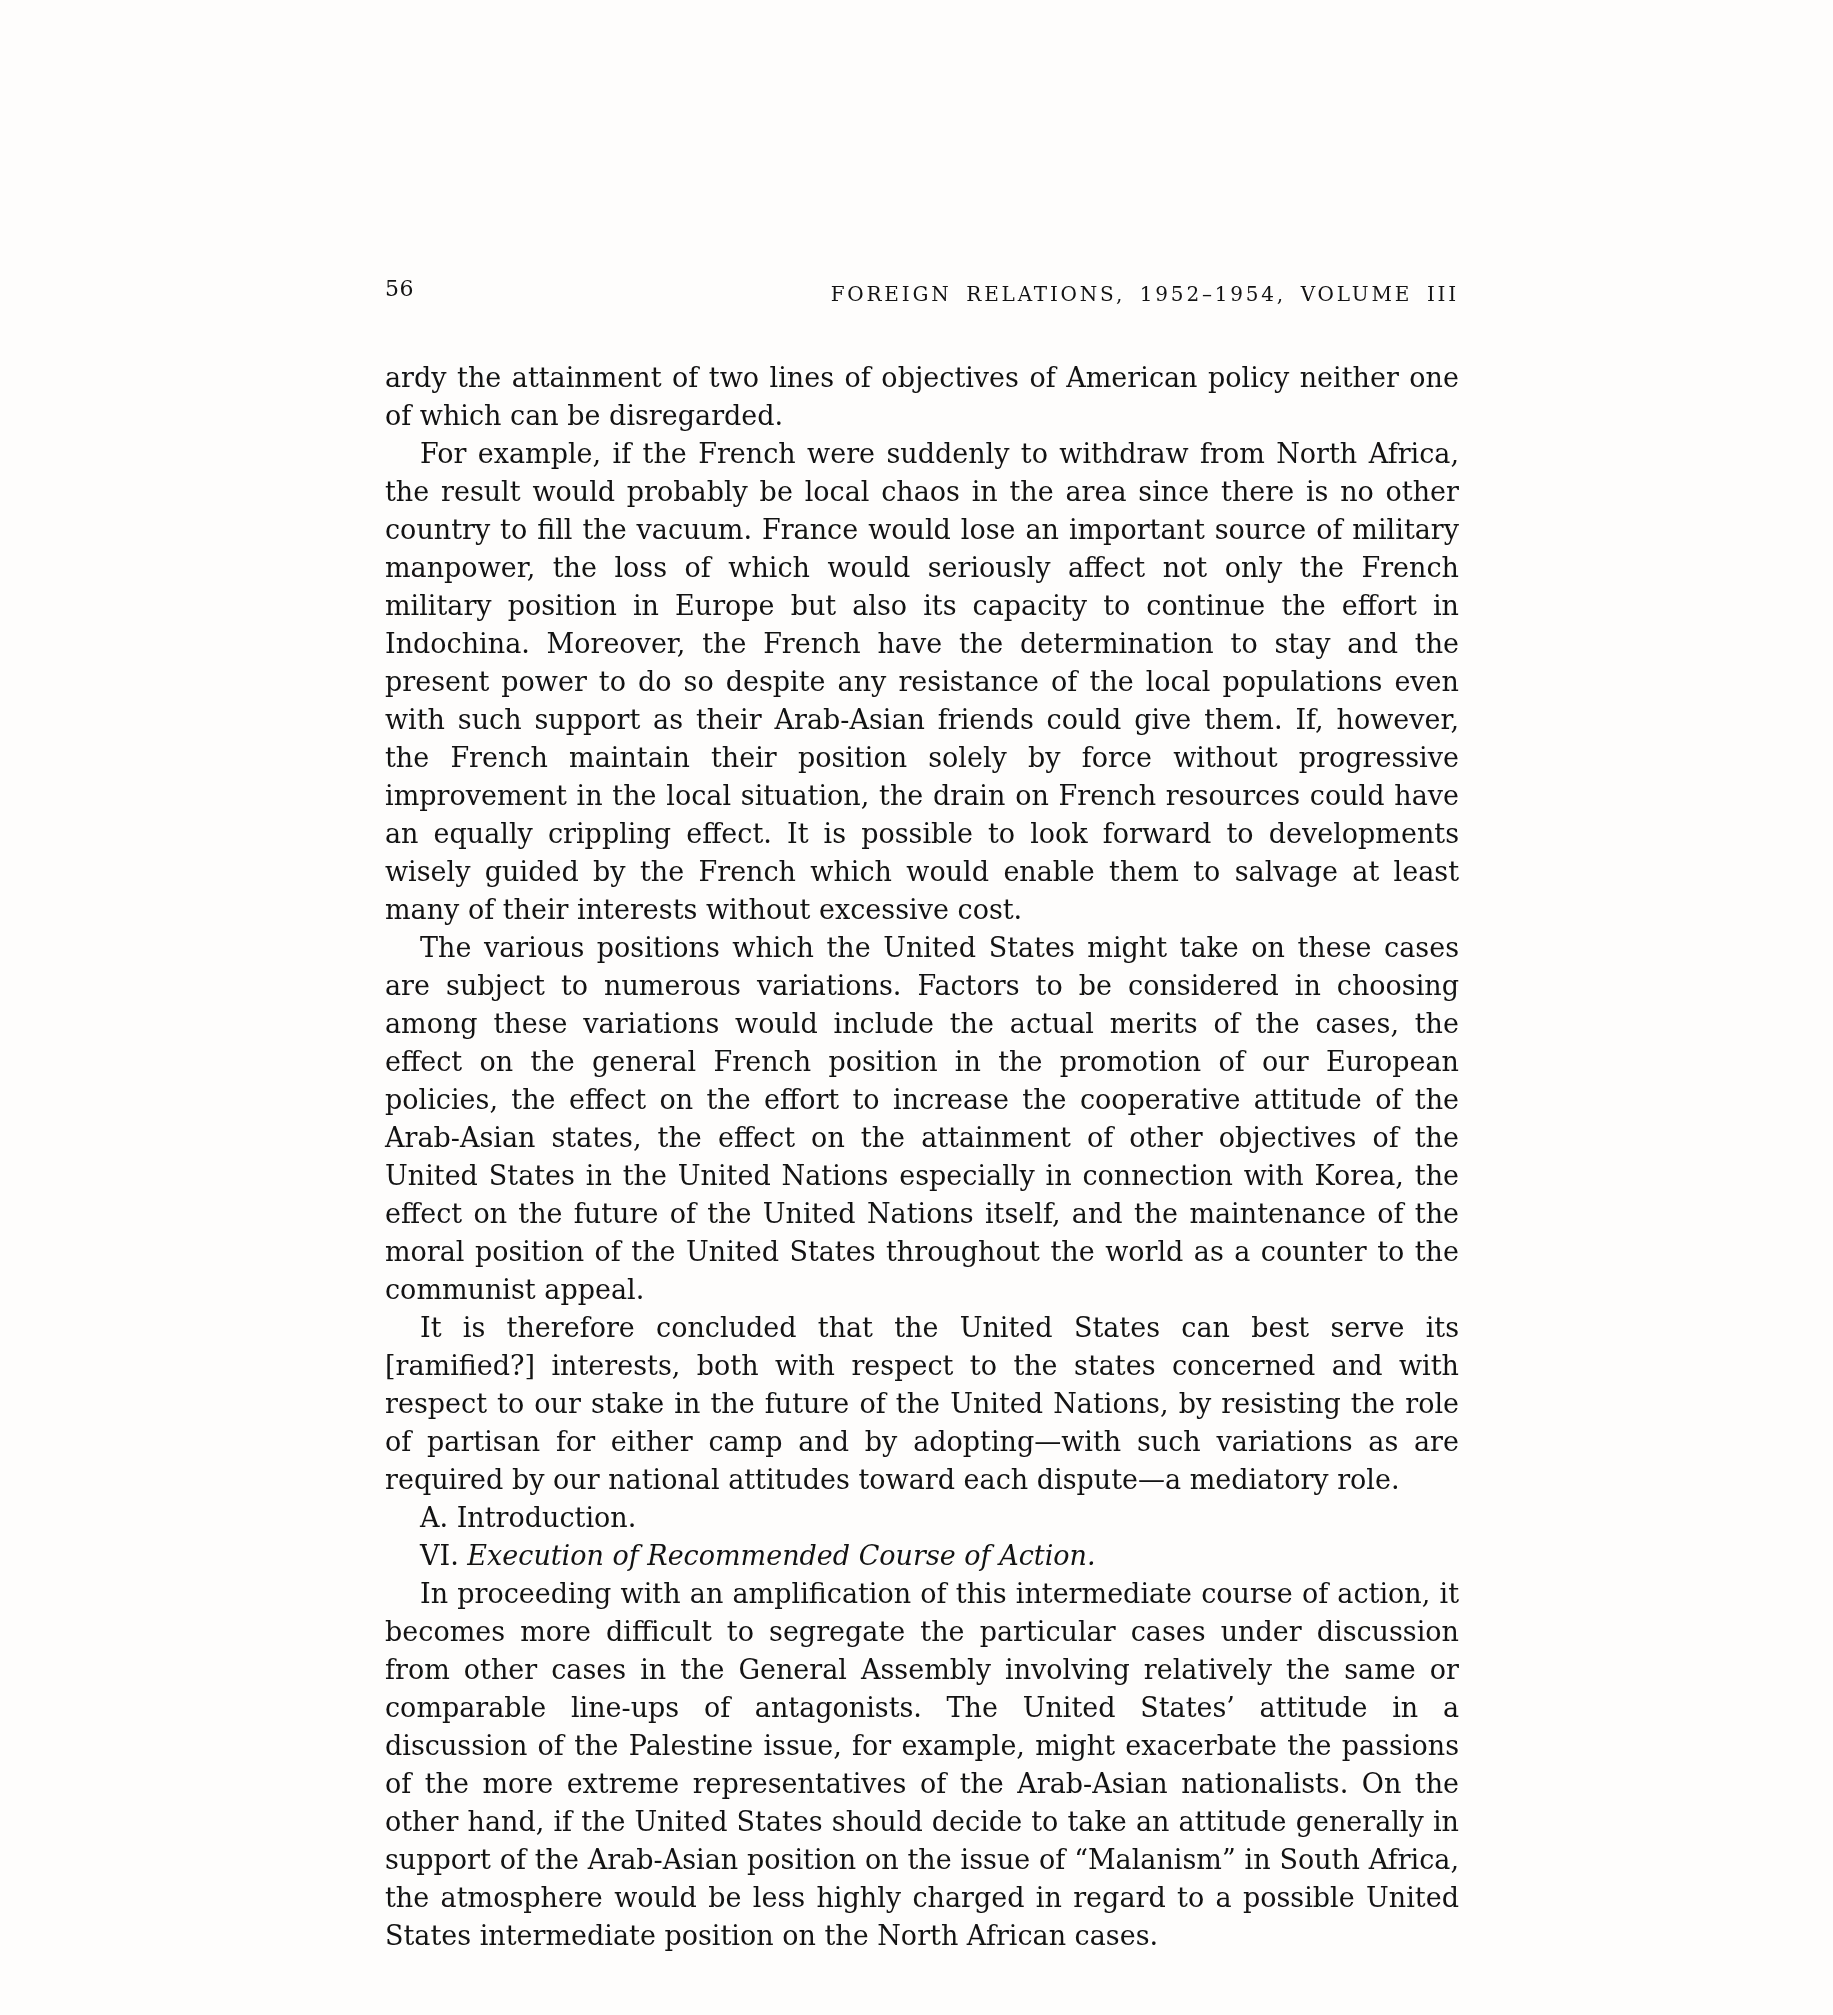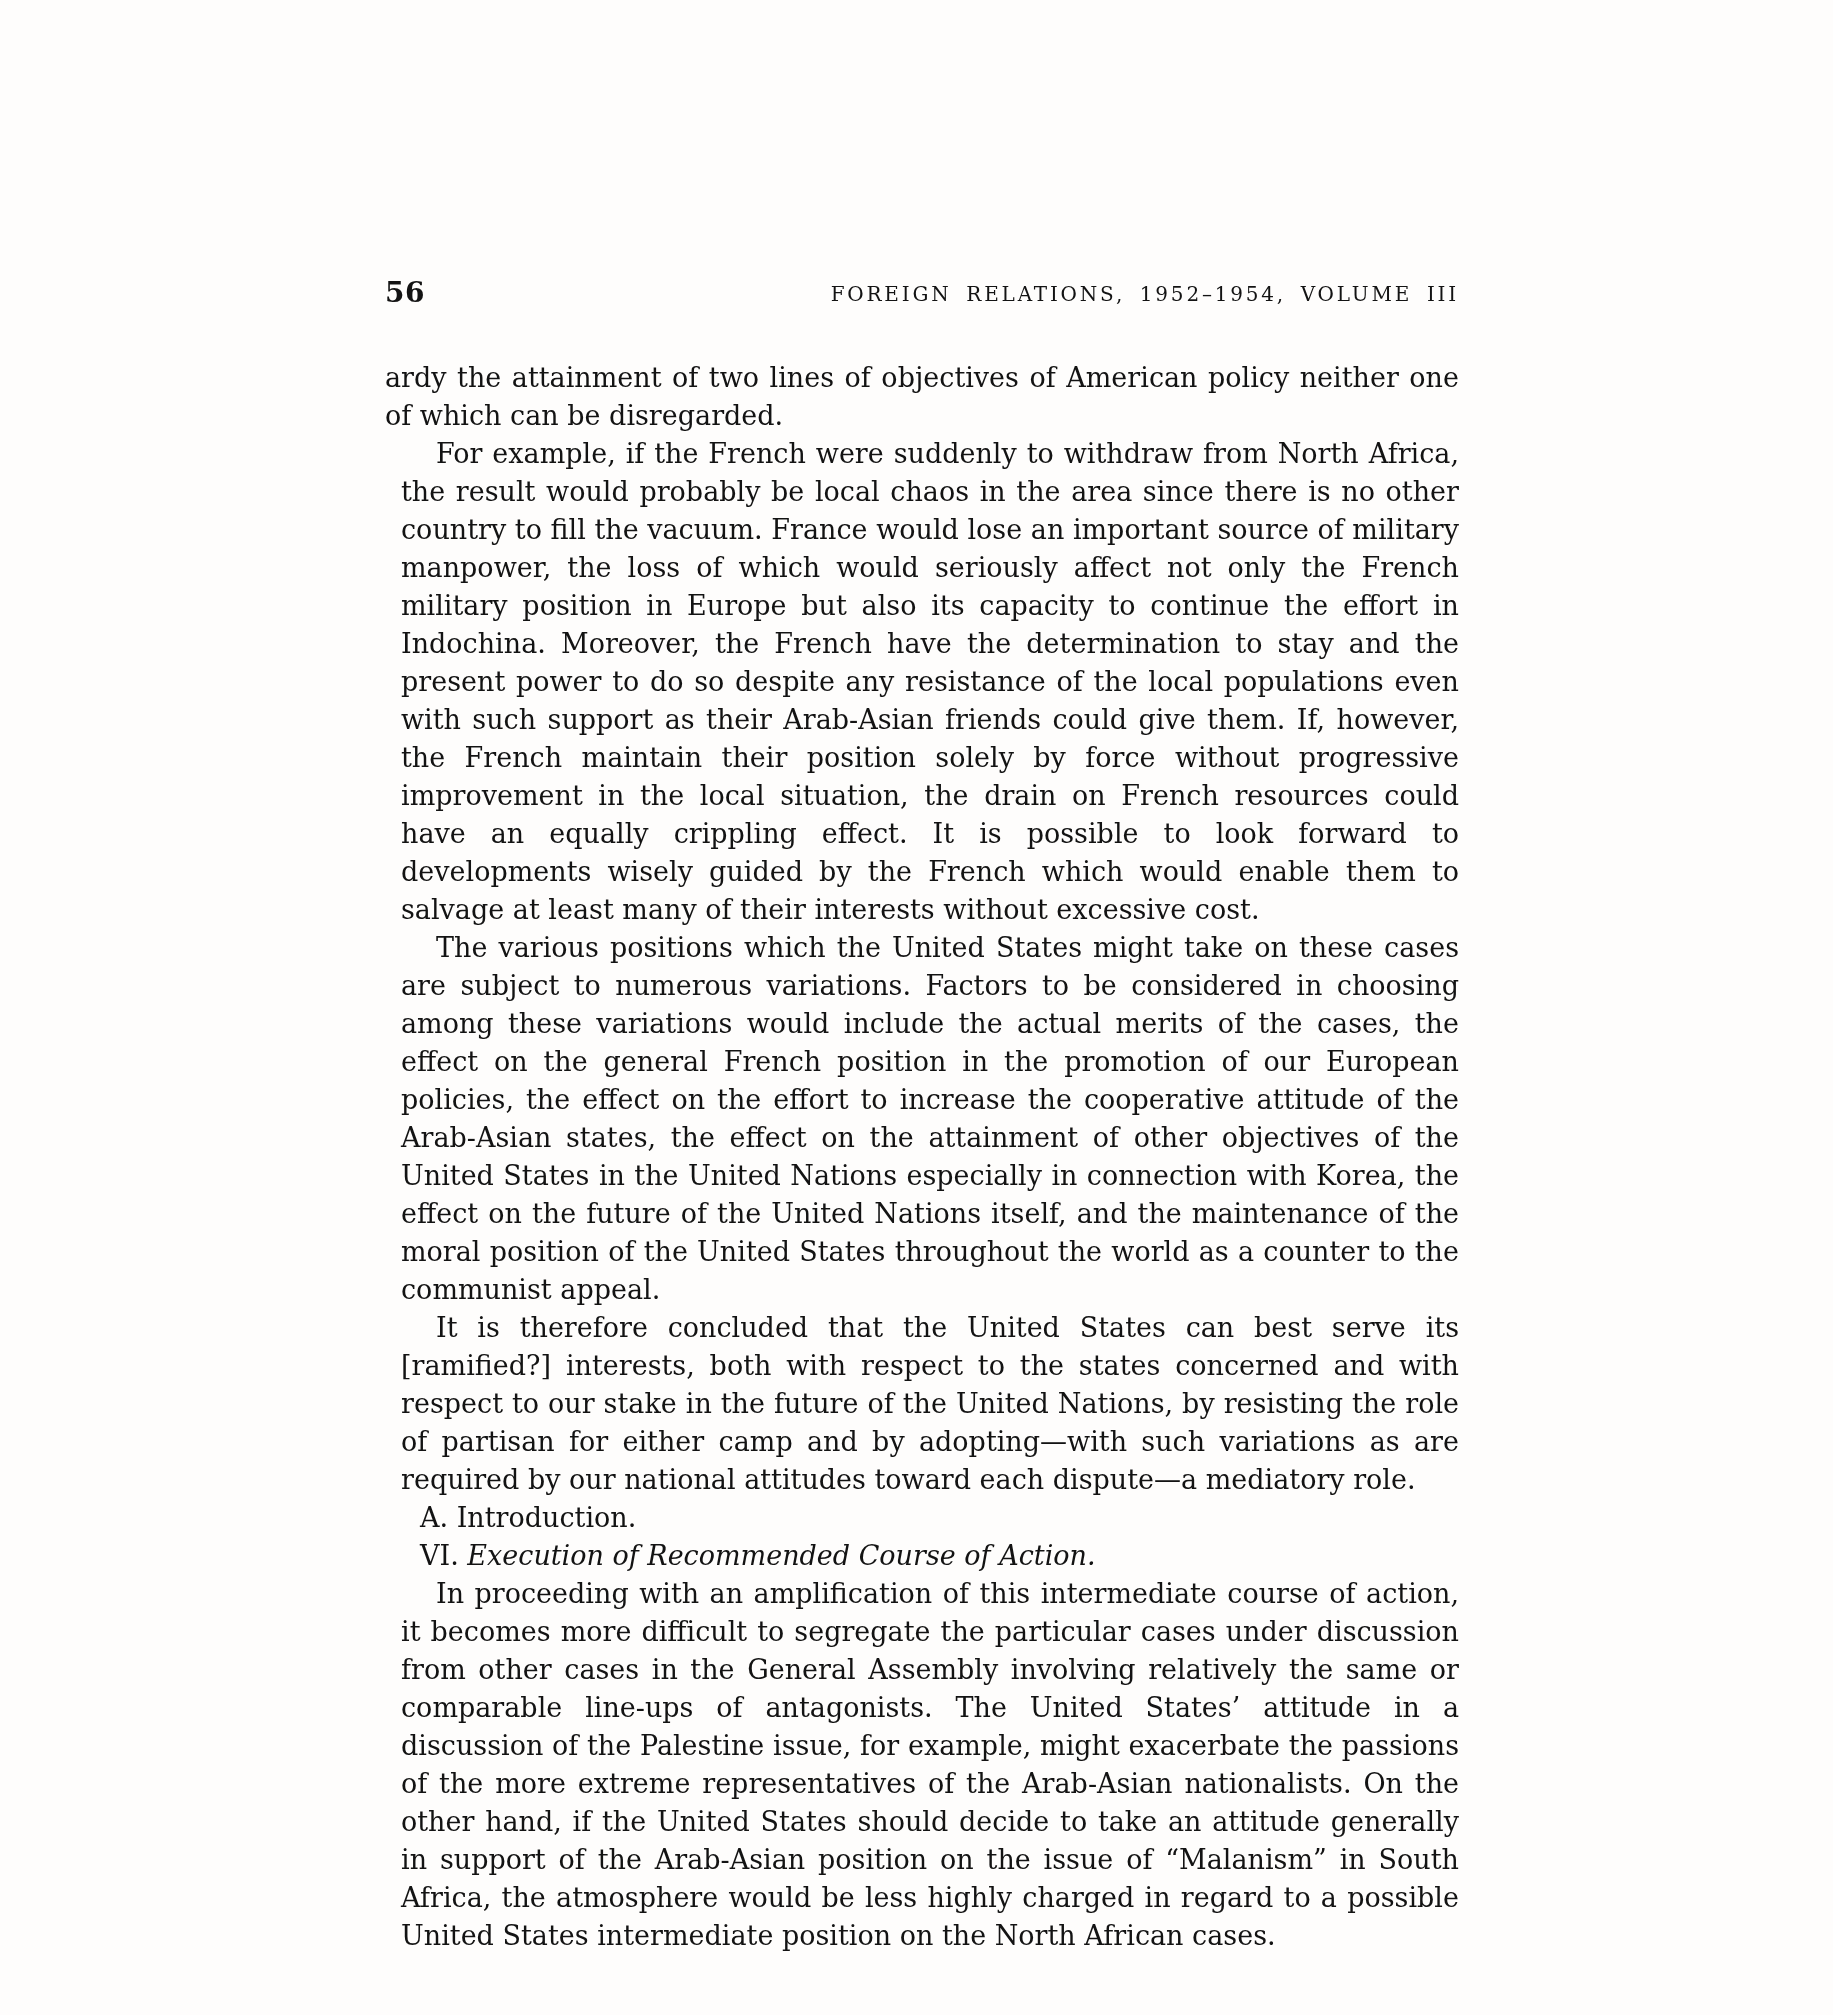--- a/index.html
+++ b/index.html
@@ -28,22 +28,22 @@
   }
   .running-head {
     position: relative;
     height: 48px;
     margin-bottom: 35px;
   }
   .page-number {
     position: absolute;
     left: 0;
     top: 0;
-    font-size: 28px;
-    font-weight: bold;
+    font-size: 22px;
+    font-weight: normal;
     letter-spacing: 0.4px;
   }
   .head-title {
     position: absolute;
     left: 0;
     right: 0;
     top: 5.6px;
     text-align: right;
     font-size: 20px;
     letter-spacing: 2.8px;
@@ -52,21 +52,20 @@
   }
   .body-text p {
     margin: 0;
     font-size: 27px;
     line-height: 38px;
     text-align: justify;
     text-justify: inter-word;
   }
   .body-text p.indent {
     text-indent: 35px;
-    margin-left: 16px;
   }
   .body-text p.continuation {
     text-indent: 0;
   }
   .heading-line {
     text-indent: 35px;
   }
   .heading-line .italic {
     font-style: italic;
   }

